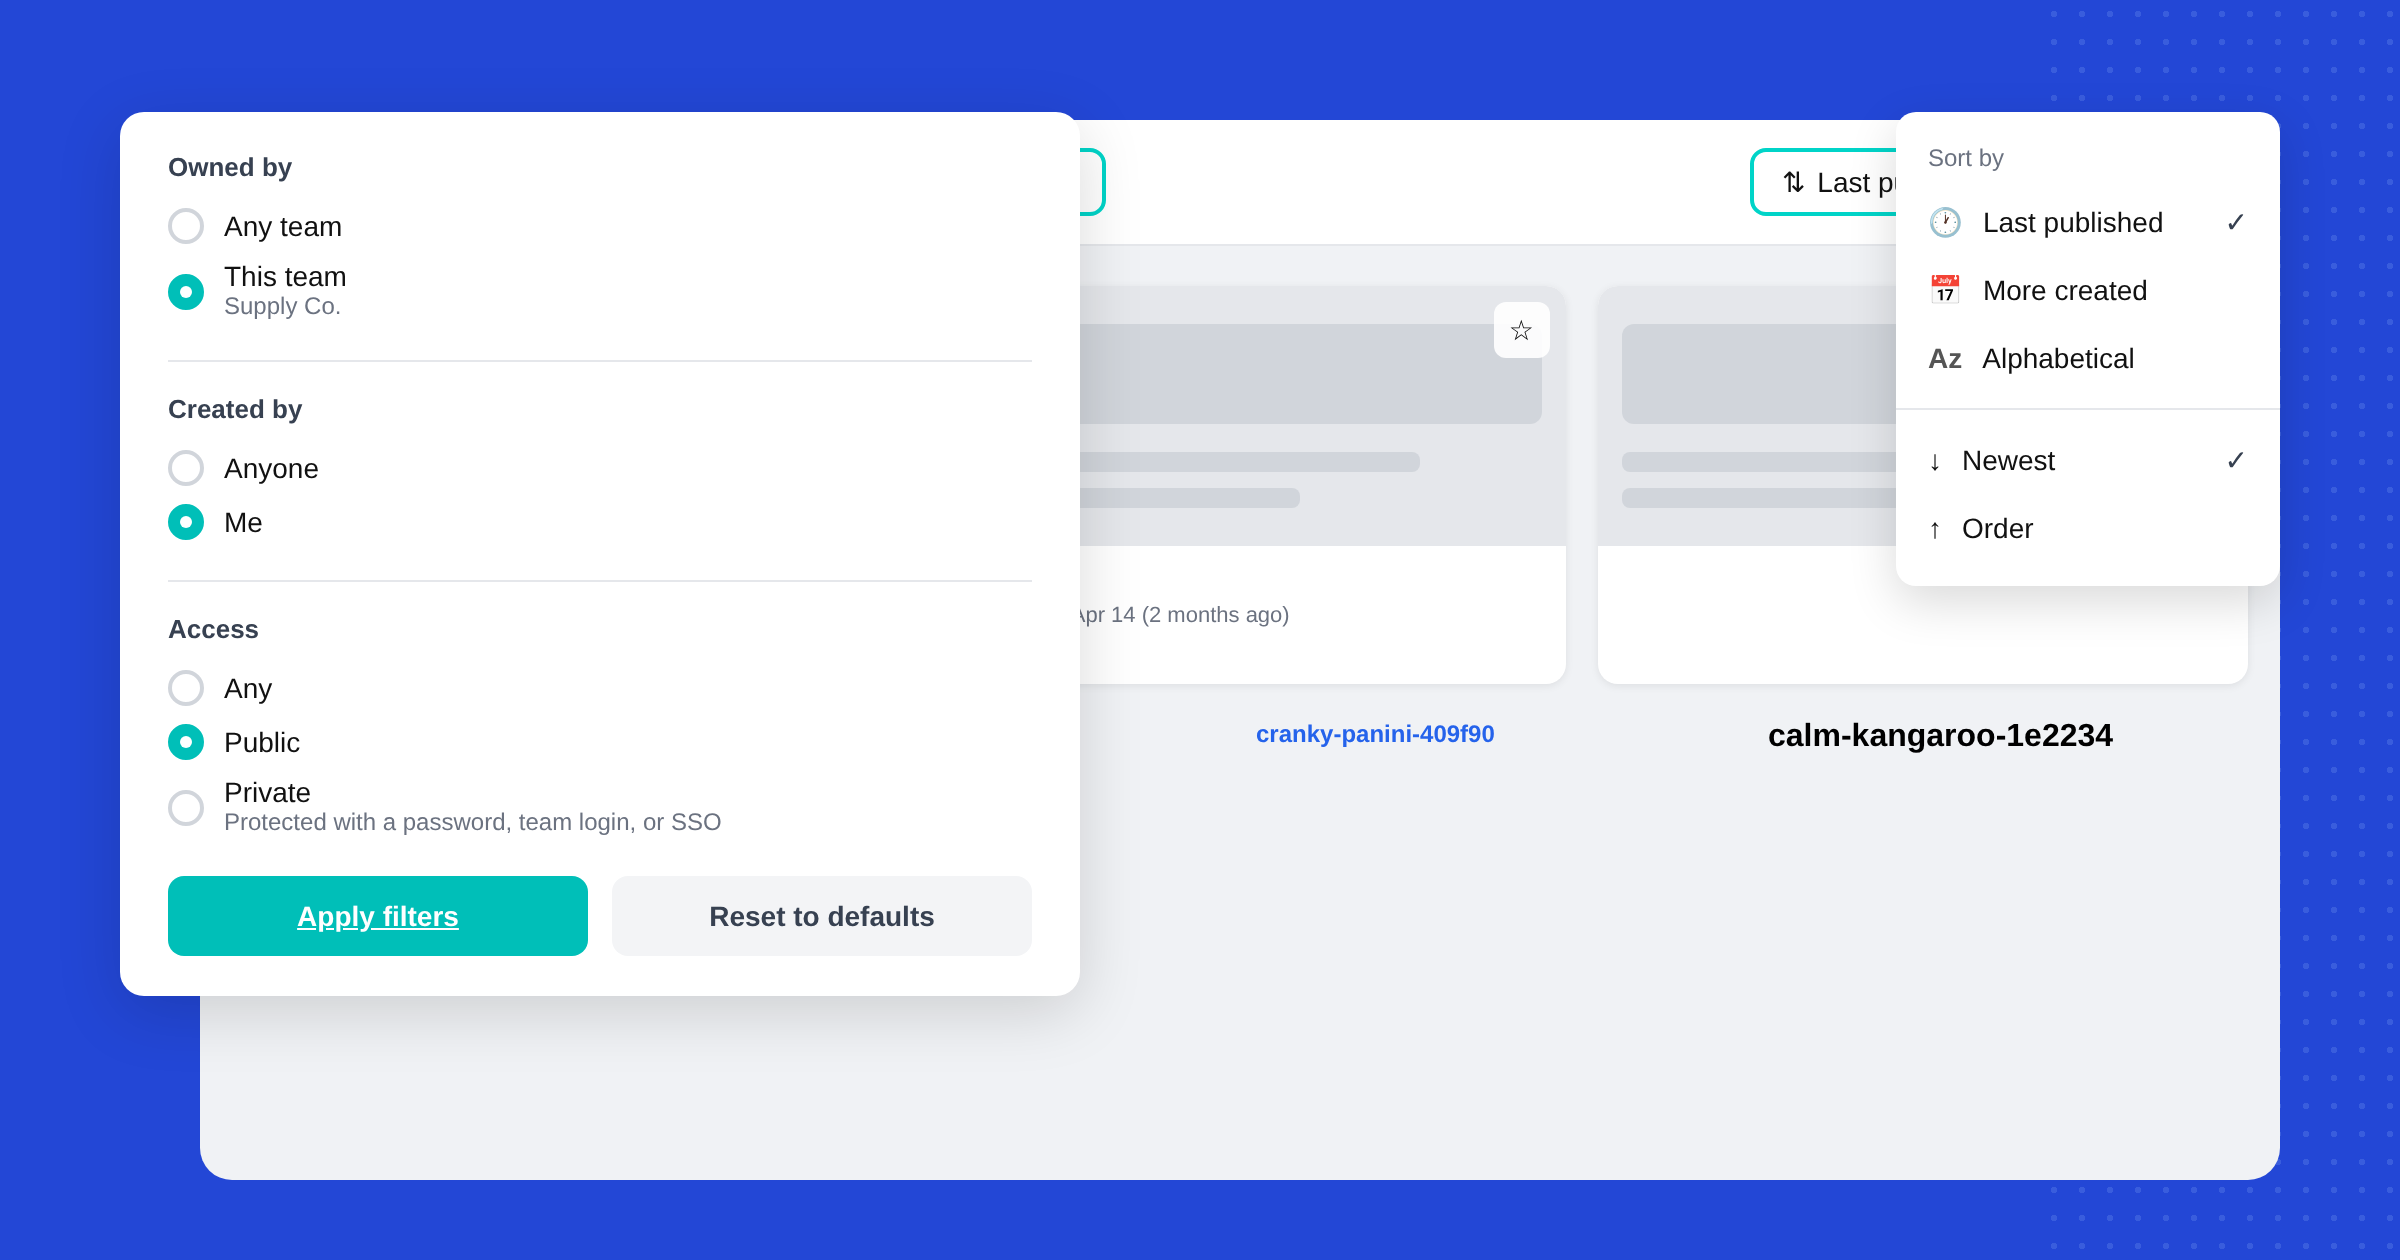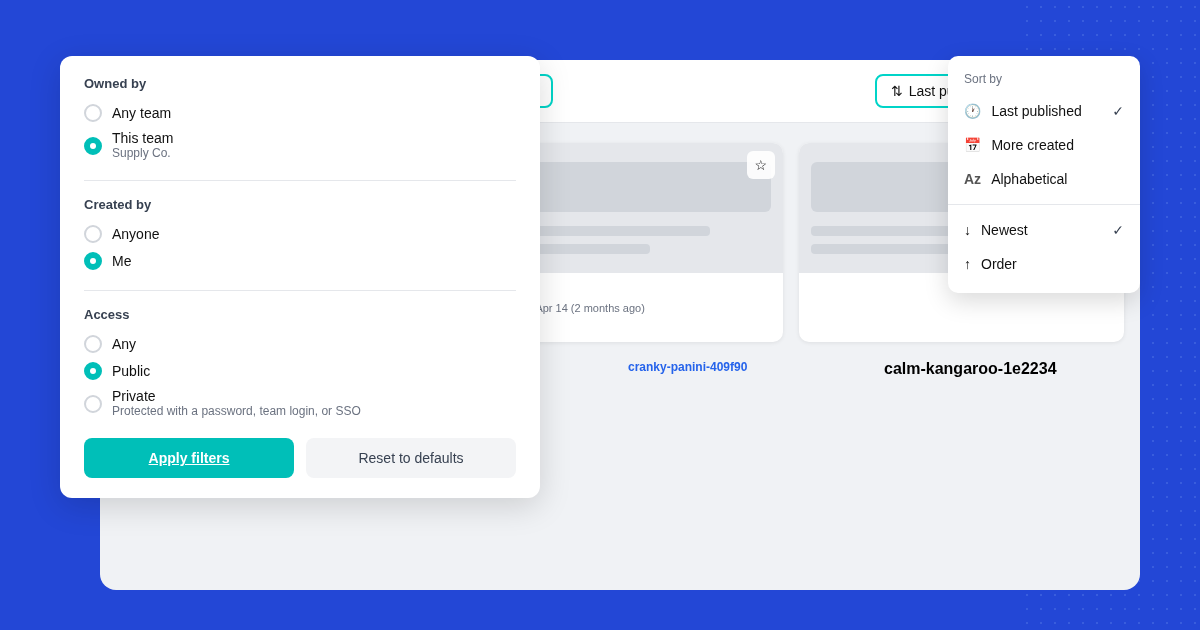--- a/index.html
+++ b/index.html
@@ -281,21 +281,21 @@
       text-decoration: underline;
     }
 
     .reset-btn {
       background: #f3f4f6;
       color: #374151;
       border: none;
       padding: 12px;
       border-radius: 8px;
       font-size: 14px;
-      font-weight: 400;
+      font-weight: 700;
       cursor: pointer;
     }
 
     
     .sort-dropdown {
       position: absolute;
       top: 56px;
       right: 60px;
       width: 192px;
       background: #fff;

